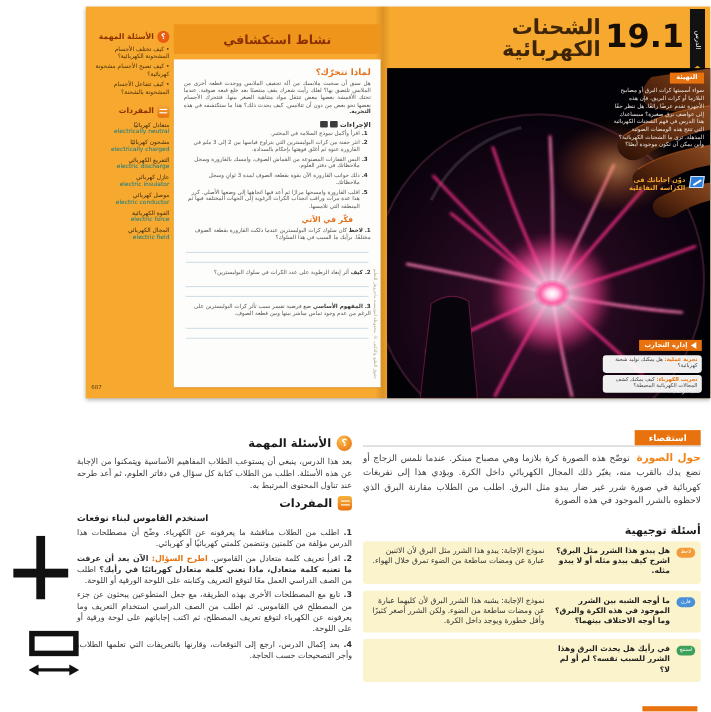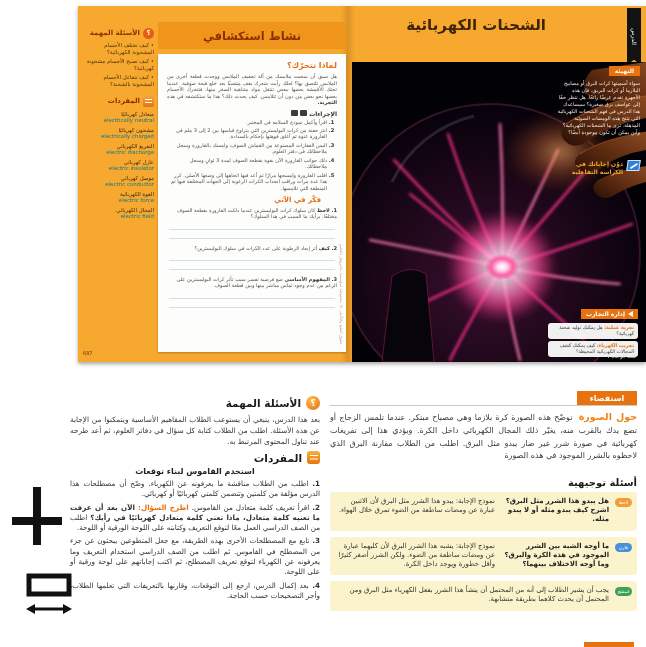--- a/index.html
+++ b/index.html
@@ -54,21 +54,21 @@
                font-size:4px; color:#b8a88f; letter-spacing:.4px; overflow:hidden; }
 
   
   .ribbon { position:absolute; left:549px; top:2px; width:14px; height:57px; background:#121212;
             color:#fff; display:flex; align-items:center; justify-content:center;
             writing-mode:vertical-rl; font-size:6px;
             clip-path:polygon(0 0,100% 0,100% 100%,50% 91%,0 100%); }
   .lesson-num { position:absolute; left:470px; top:10px; width:76px; font-size:29px; font-weight:bold;
                 color:#170e05; text-align:center; direction:ltr; }
   .lesson-title { position:absolute; left:292px; top:9px; width:176px; direction:rtl; text-align:right;
-                  font-weight:bold; font-size:15px; line-height:20px; color:#3f2508; }
+                  font-weight:bold; font-size:19px; line-height:20px; color:#3f2508; }
 
   
   .photo { position:absolute; left:274px; top:56px; width:294px; height:300px; background:#000; overflow:hidden; }
   .photo > * { position:absolute; }
   .gr-tab { right:6px; top:4px; background:#E8720E; color:#fff; font-size:6px; font-weight:bold; padding:1px 6px 2px; }
   .gr-text { right:6px; top:18px; width:84px; color:#f1e8e0; font-size:5.1px; line-height:7px;
              text-align:right; direction:rtl; }
   .nb-row { right:6px; top:98px; width:84px; display:flex; direction:rtl; gap:4px; align-items:flex-start; }
   .nb-icon { width:13px; height:11px; background:#2e7fd9; transform:skewX(-8deg); border:1px solid #cfe2f8;
              position:relative; flex:0 0 auto; }
@@ -109,21 +109,21 @@
              background:radial-gradient(circle at 35% 30%, #FBBE4B, #E86A10);
              color:#fff; font-weight:bold; font-size:9px; display:flex; align-items:center; justify-content:center; }
   .imp-p { position:absolute; left:70px; top:414px; width:250px; direction:rtl; text-align:justify;
            font-size:7.4px; line-height:11px; color:#3a3a3a; }
   .voc-h { position:absolute; left:70px; top:451px; width:250px; direction:rtl; display:flex;
            align-items:center; gap:5px; font-weight:bold; font-size:10.5px; color:#1a1a1a; }
   .tv-icon { width:13px; height:13px; border-radius:3px; background:linear-gradient(#F7B23C,#E8720E);
              position:relative; }
   .tv-icon::after { content:""; position:absolute; left:2.5px; right:2.5px; top:3.5px; height:1.5px;
                     background:#fff; box-shadow:0 3.5px 0 #fff; }
-  .voc-sub { position:absolute; left:70px; top:467px; width:250px; direction:rtl; text-align:center;
+  .voc-sub { position:absolute; left:70px; top:467px; width:250px; direction:rtl; text-align:left;
              font-weight:bold; font-size:8px; color:#222; }
   .steps { position:absolute; left:70px; top:479px; width:250px; direction:rtl; text-align:justify;
            font-size:7.2px; line-height:10.3px; color:#333; }
   .step { margin-bottom:3px; }
   .s-num { font-weight:bold; }
   .ask { color:#E8720E; font-weight:bold; }
   .s-bold { font-weight:bold; }
   .plus-icon { position:absolute; left:12px; top:487px; }
   .measure-icon { position:absolute; left:26px; top:573px; }
   .bottom-sliver { position:absolute; left:584px; top:642px; width:50px; height:5px; background:#E8720E; }
@@ -220,20 +220,21 @@
         <span>ضع فرضية تفسر سبب تأثر كرات البوليسترين على الرغم من عدم وجود تماس مباشر بينها وبين قطعة الصوف.</span>
       </div>
       <div class="rule-line"></div>
       <div class="rule-line"></div>
     </div>
     <div class="vert-copy">حقوق الطبع والتأليف © محفوظة لمؤسسة ماجروهل للتعليم</div>
 
     <div class="ribbon">
         <span>الدرس</span>
       </div>
+    <div class="lesson-num">19.1</div>
     <div class="lesson-title">
       <div>الشحنات الكهربائية</div>
     </div>
 
     <div class="photo">
       <svg width="294" height="300" viewBox="0 0 294 300" style="left:0;top:0;">
         <defs>
           <radialGradient id="gBall" cx="48%" cy="58%" r="60%">
             <stop offset="0%" stop-color="#3a102e"></stop>
             <stop offset="55%" stop-color="#1c0718"></stop>
@@ -344,21 +345,21 @@
       <div class="qa-q">هل يبدو هذا الشرر مثل البرق؟ اشرح كيف يبدو مثله أو لا يبدو مثله.</div>
       <div class="qa-a">نموذج الإجابة: يبدو هذا الشرر مثل البرق لأن الاثنين عبارة عن ومضات ساطعة من الضوء تمرق خلال الهواء.</div>
     </div>
     <div class="qa-row">
       <span class="qa-badge" style="background: rgb(74, 144, 217);">قارن</span>
       <div class="qa-q">ما أوجه الشبه بين الشرر الموجود في هذه الكرة والبرق؟ وما أوجه الاختلاف بينهما؟</div>
       <div class="qa-a">نموذج الإجابة: يشبه هذا الشرر البرق لأن كليهما عبارة عن ومضات ساطعة من الضوء. ولكن الشرر أصغر كثيرًا وأقل خطورة ويوجد داخل الكرة.</div>
     </div>
     <div class="qa-row">
       <span class="qa-badge" style="background: rgb(61, 160, 90);">استنتج</span>
-      <div class="qa-a">يجب أن يشير الطلاب إلى أنه من المحتمل أن ينشأ هذا الشرر بفعل الكهرباء مثل البرق ومن المحتمل أن يحدث كلاهما بطريقة متشابهة.</div>
+      <div class="qa-q">في رأيك هل يحدث البرق وهذا الشرر للسبب نفسه؟ لم أو لم لا؟</div>
     </div>
   </div>
 
   <div class="imp-h">
     <span class="tq-icon">؟</span>
     <span>الأسئلة المهمة</span>
   </div>
   <div class="imp-p">بعد هذا الدرس، ينبغي أن يستوعب الطلاب المفاهيم الأساسية ويتمكنوا من الإجابة عن هذه الأسئلة. اطلب من الطلاب كتابة كل سؤال في دفاتر العلوم، ثم أعد طرحه عند تناول المحتوى المرتبط به.</div>
 
   <div class="voc-h">

